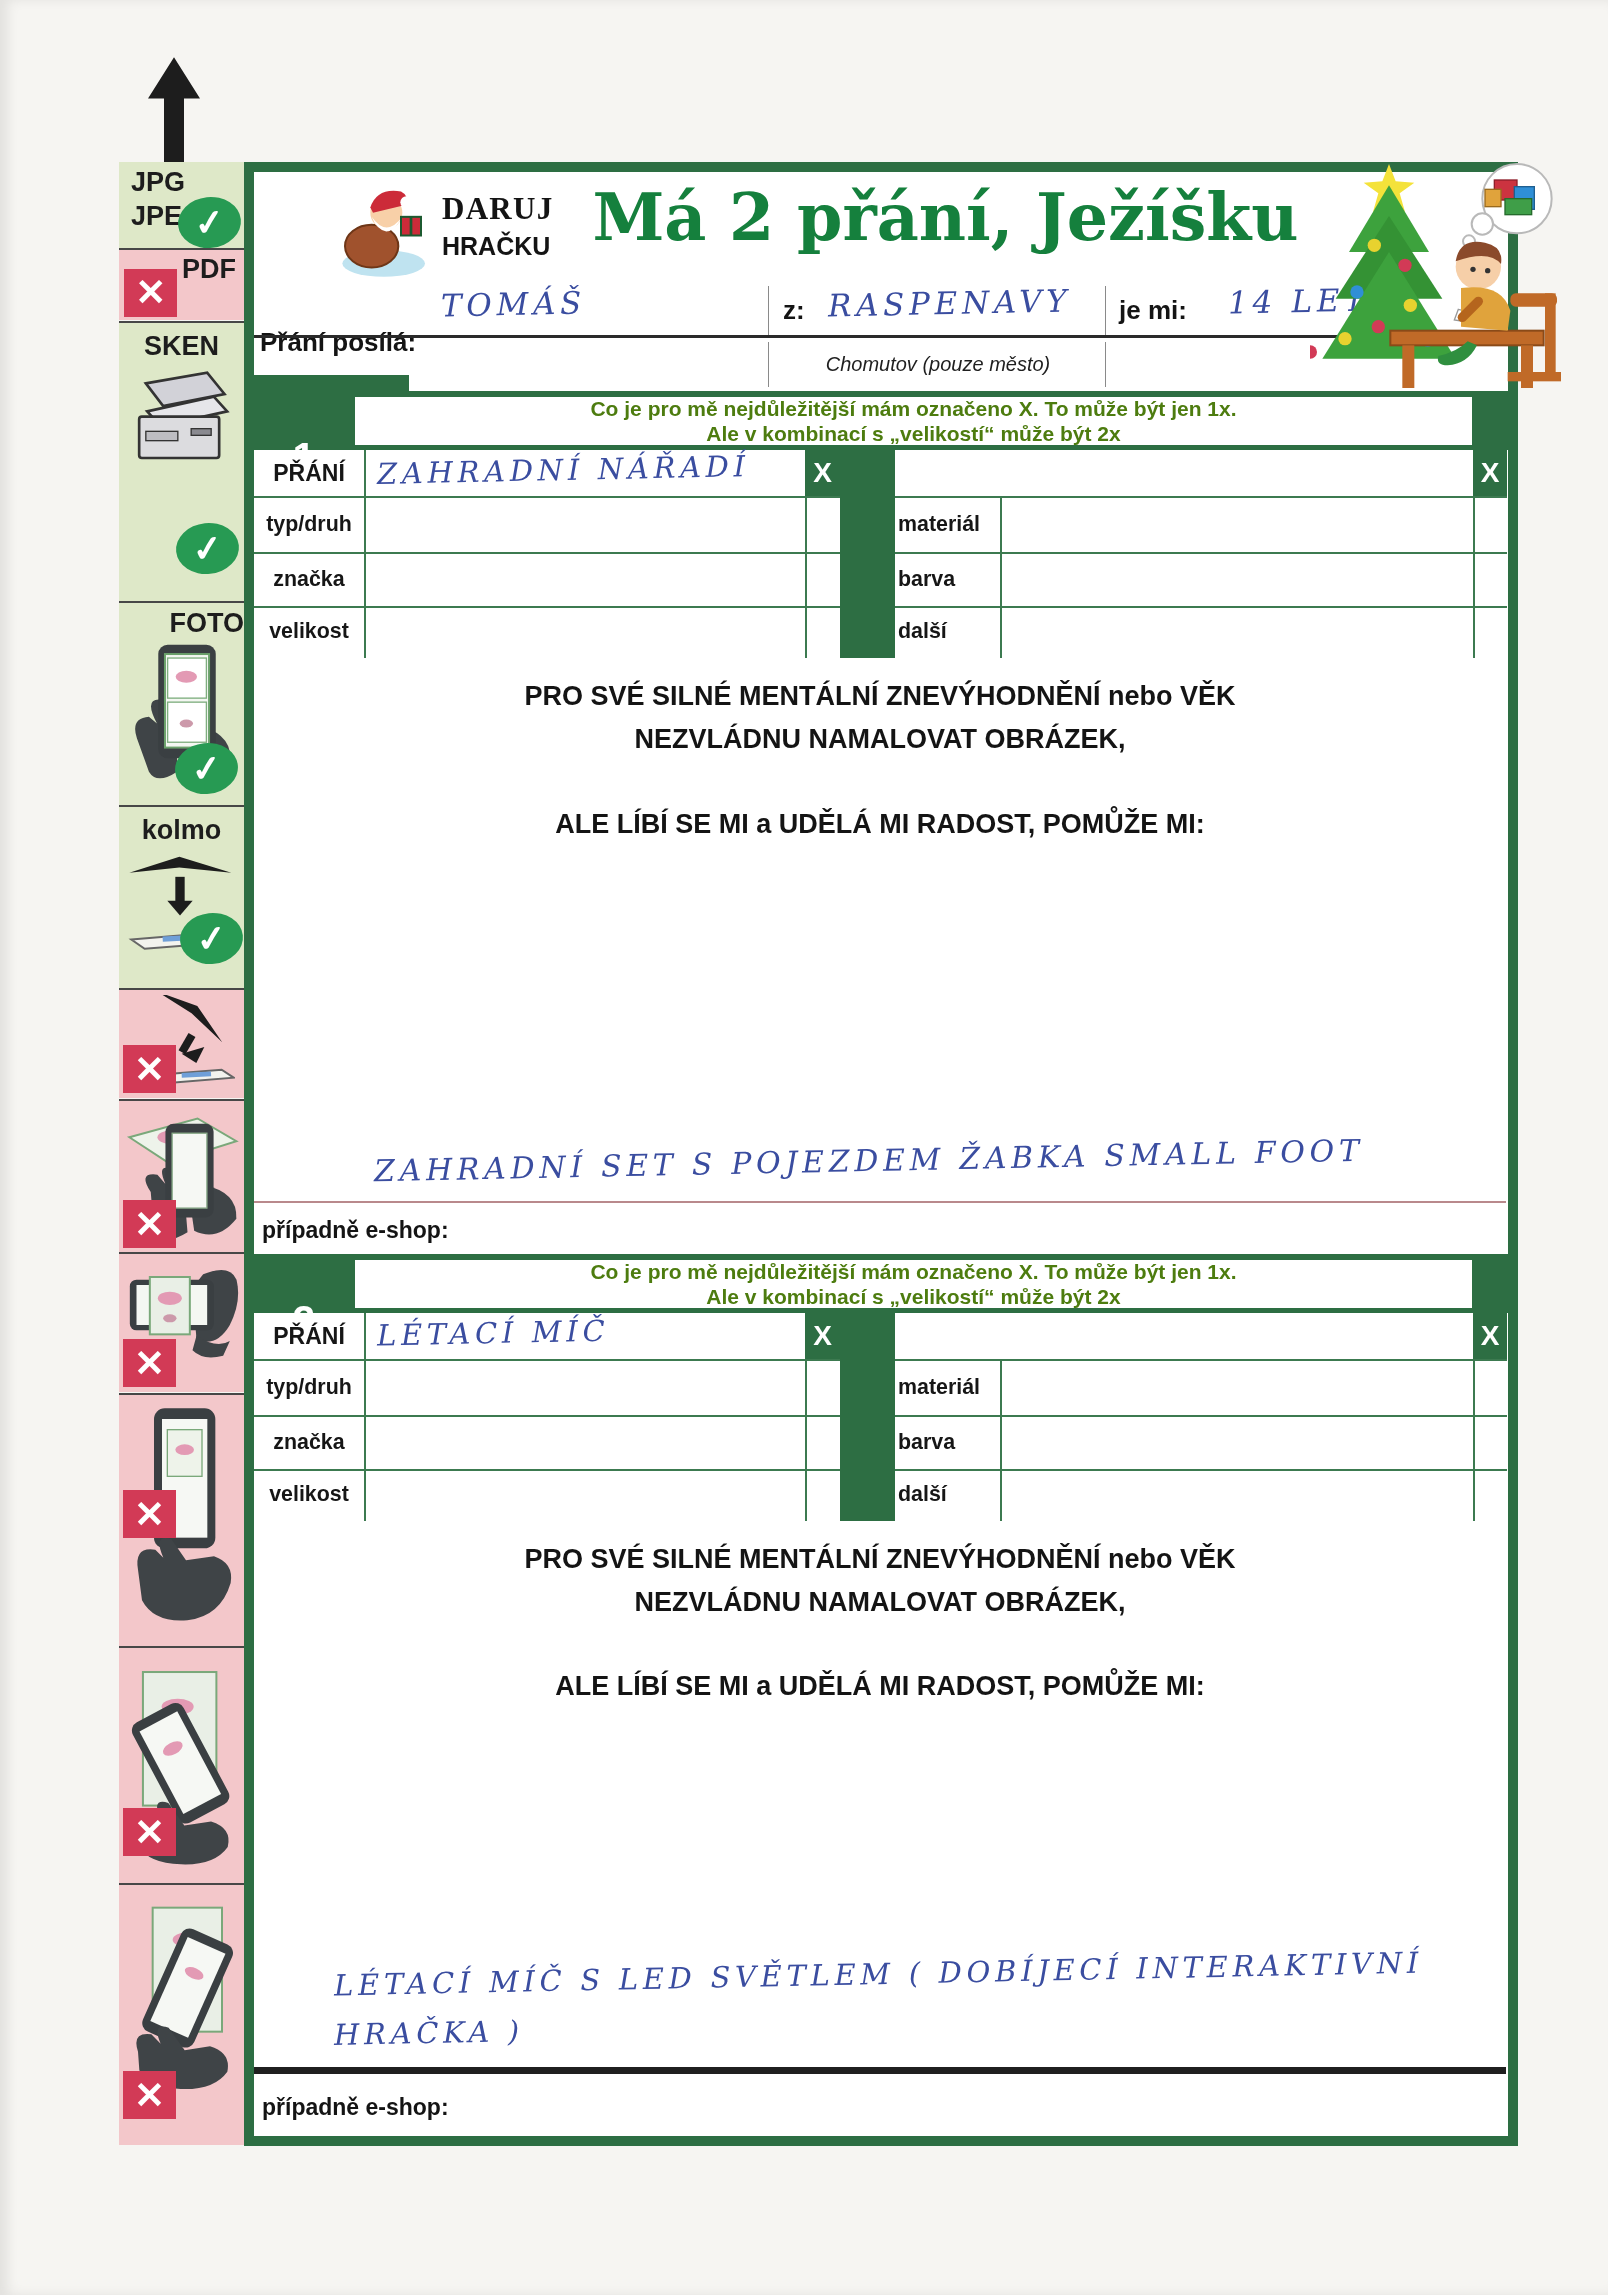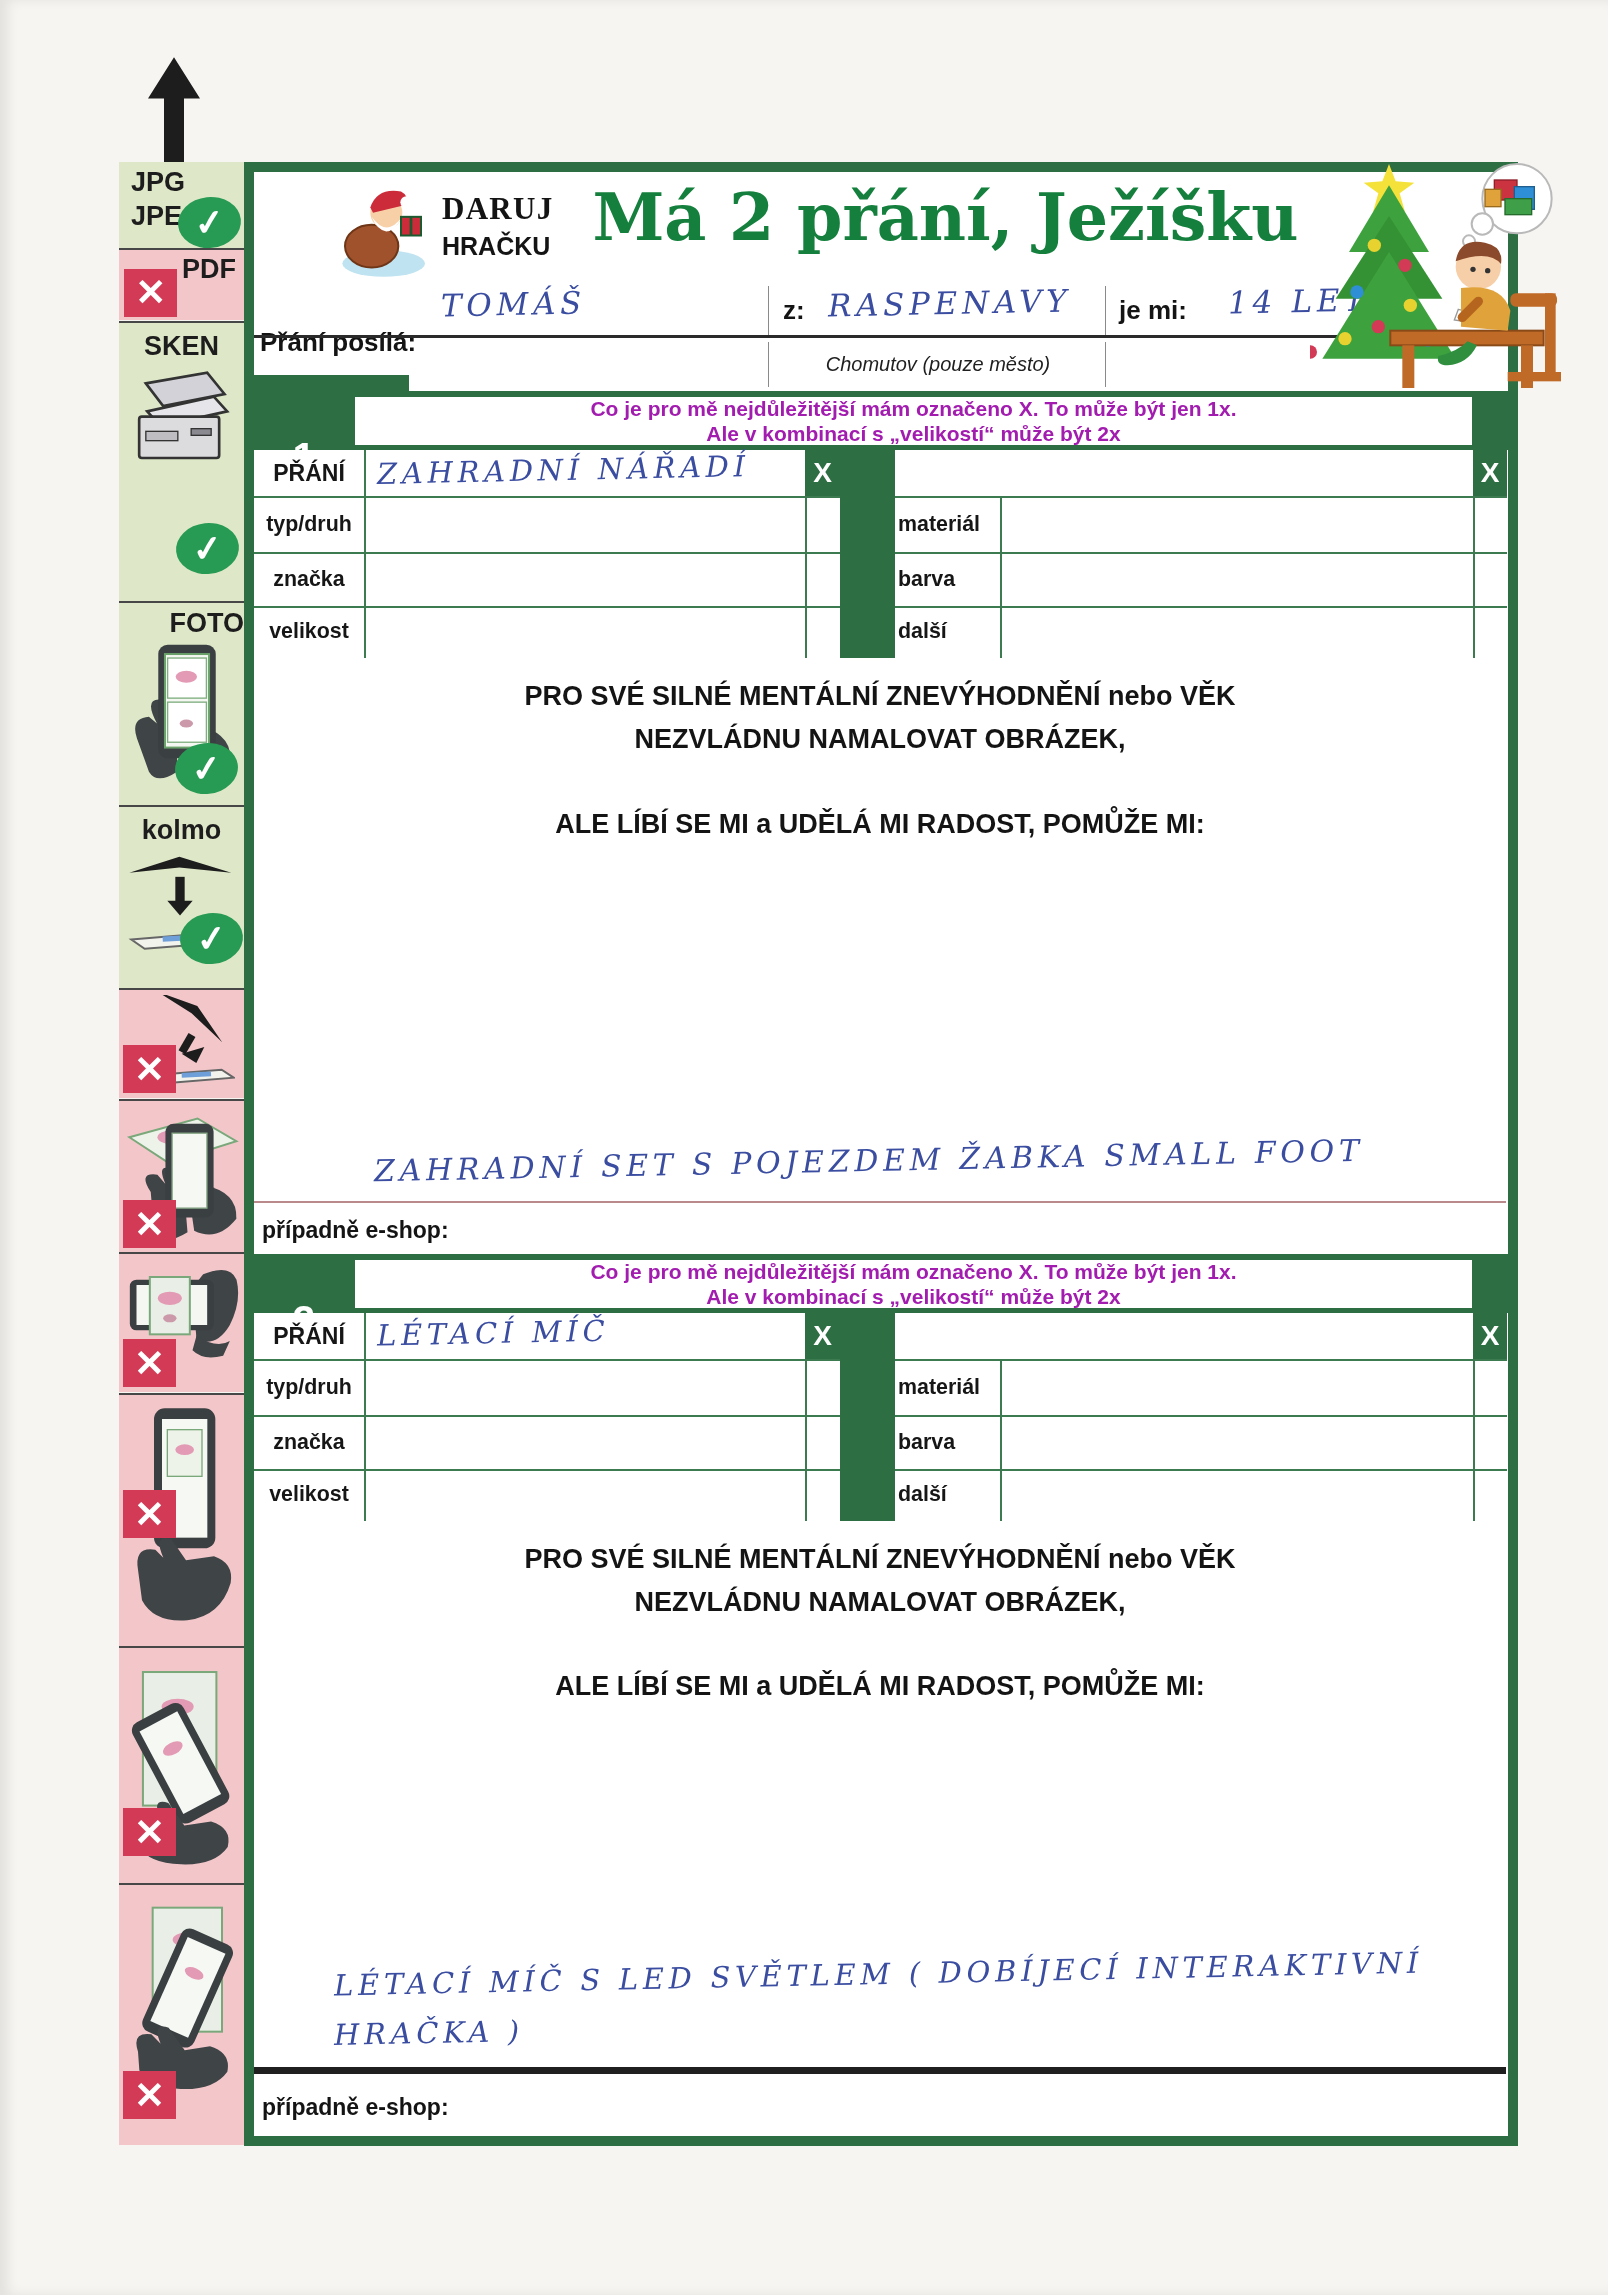--- a/index.html
+++ b/index.html
@@ -7,21 +7,21 @@
   .page{position:relative;width:1609px;height:2295px;background:#f6f5f2;overflow:hidden;
         box-shadow:inset 8px 0 12px rgba(0,0,0,.08);}
   .abs{position:absolute;}
   .bold{font-weight:bold;}
   
   .form-frame{position:absolute;left:244px;top:162px;width:1274px;height:1984px;
               border:10.7px solid #2d6e43;background:#ffffff;box-sizing:border-box;}
   .band{position:absolute;left:244px;width:1274px;height:59px;background:#2d6e43;}
   .green-cell{background:#2d6e43;color:#ffffff;display:flex;align-items:center;justify-content:center;margin-top:37px;}
   .instr-box{position:absolute;background:#ffffff;display:flex;flex-direction:column;
-             align-items:center;justify-content:center;font-weight:bold;font-size:21px;color:#a21caf;line-height:25px;}
+             align-items:center;justify-content:center;font-weight:bold;font-size:21px;color:#4d7c0f;line-height:25px;}
   .lbl{display:flex;align-items:center;justify-content:center;font-weight:bold;color:#161616;}
   .hline{position:absolute;height:2px;background:#3c7a50;}
   .vline{position:absolute;width:2px;background:#3c7a50;}
   .hand{font-family:"DejaVu Serif",serif;font-style:italic;color:#3a4da0;
         letter-spacing:4.7px;transform:rotate(-1.2deg);white-space:nowrap;}
   .title-script{font-family:"DejaVu Serif",serif;font-weight:bold;color:#15803d;}
   .center-text{position:absolute;left:254px;width:1252px;text-align:center;font-weight:bold;color:#141414;}
   .sb-cell{position:absolute;left:119px;width:125px;box-sizing:border-box;border-top:2px solid #474747;}
   .sb-green{background:#dee8c8;}
   .sb-pink{background:#f3c7ca;}

